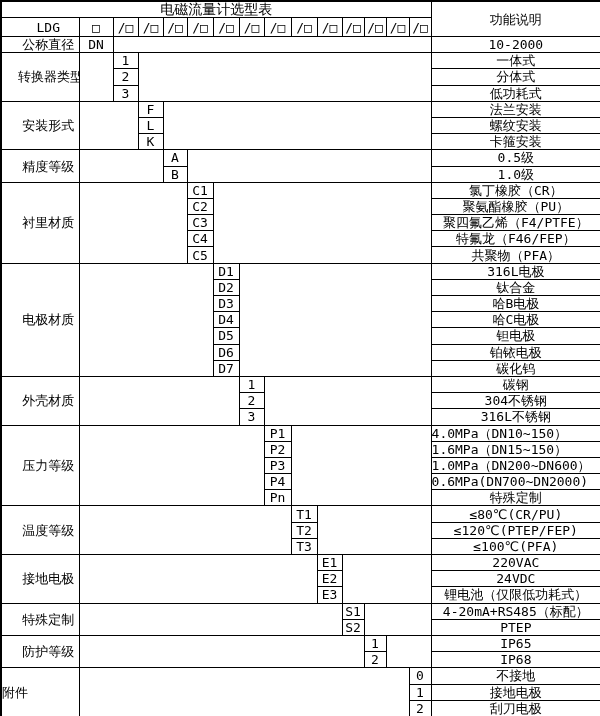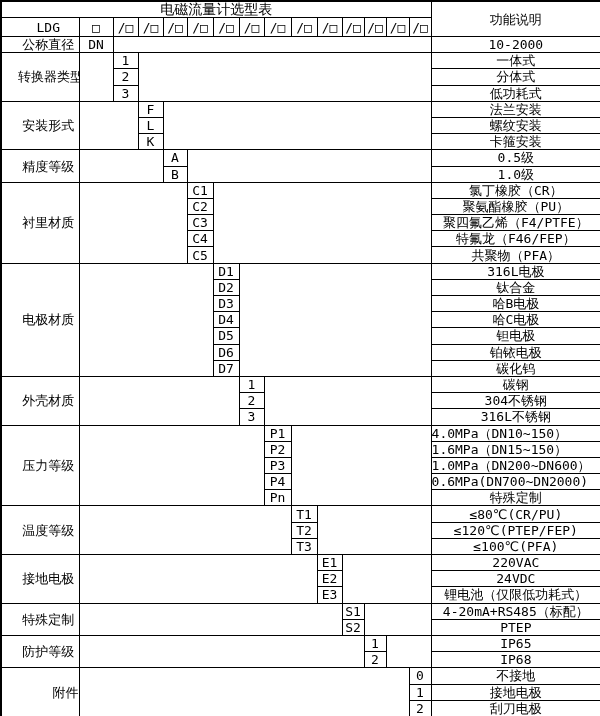--- a/index.html
+++ b/index.html
@@ -6,21 +6,21 @@
   #page{width:600px;height:716px;background:#fff;box-sizing:border-box;}
   table{border-collapse:collapse;table-layout:fixed;width:600px;height:716px;
         font-family:"DejaVu Sans Mono","DejaVu Sans",monospace;color:#000;}
   td{border:1px solid #000;padding:0;font-size:13px;line-height:15px;
      text-align:center;vertical-align:middle;overflow:hidden;white-space:nowrap;}
   table{border:2px solid #000;}
   tr.hr{height:15px;}
   tr.mr{height:19px;}
   tr.r{height:16.2px;}
   td.lbl{text-align:center;padding-left:16px;}
-  td.lblc{text-align:right;}
+  td.lblc{text-align:left;}
   td.al{text-align:left;padding-left:0;}
   td.ttl{font-size:14px;}
 </style>
 </head>
 <body>
 
 <div id="page">
 <table>
   <colgroup>
     <col style="width:78px">

